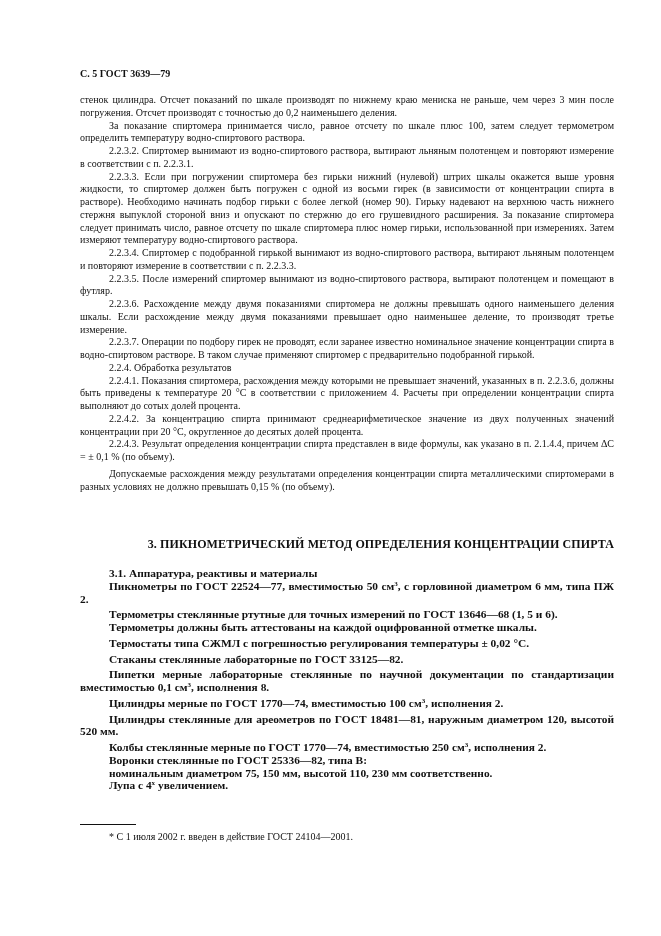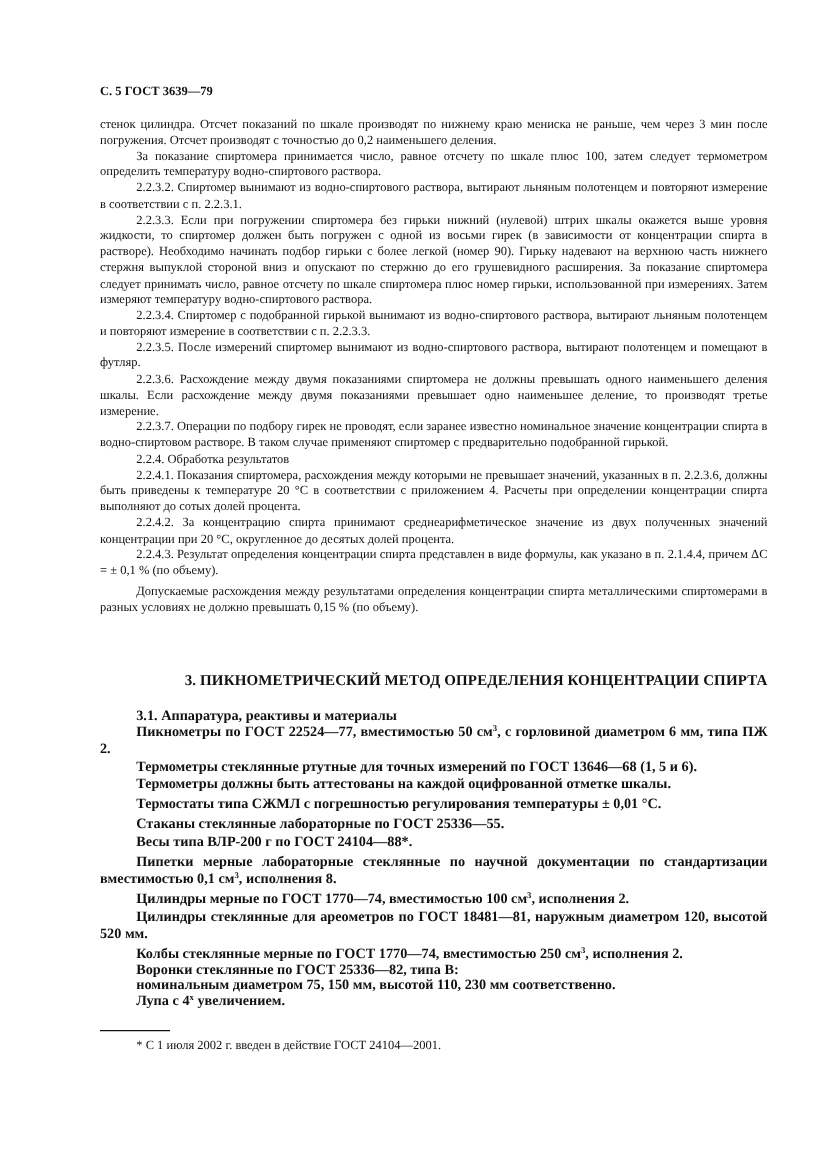--- a/index.html
+++ b/index.html
@@ -41,23 +41,22 @@
   <p class="ind gap">Допускаемые расхождения между результатами определения концентрации спирта металлическими спиртомерами в разных условиях не должно превышать 0,15 % (по объему).</p>
 </div>
 
 <div class="section-heading">3. ПИКНОМЕТРИЧЕСКИЙ МЕТОД ОПРЕДЕЛЕНИЯ КОНЦЕНТРАЦИИ СПИРТА</div>
 
 <div class="body-text-2">
   <p class="ind">3.1. Аппаратура, реактивы и материалы</p>
   <p class="ind"><span>Пикнометры по ГОСТ 22524—77, вместимостью 50 см</span><sup>3</sup><span>, с горловиной диаметром 6 мм, типа ПЖ 2.</span></p>
   <p class="ind gap"><span>Термометры стеклянные ртутные для точных измерений по ГОСТ 13646—68 (1, 5 и 6).</span></p>
   <p class="ind"><span>Термометры должны быть аттестованы на каждой оцифрованной отметке шкалы.</span></p>
-  <p class="ind gap"><span>Термостаты типа СЖМЛ с погрешностью регулирования температуры ± 0,01 °С.</span></p>
-  <p class="ind gap"><span>Стаканы стеклянные лабораторные по ГОСТ 25336—55.</span></p>
-  <p class="ind gap"><span>Весы типа ВЛР-200 г по ГОСТ 24104—88*.</span></p>
+  <p class="ind gap"><span>Термостаты типа СЖМЛ с погрешностью регулирования температуры ± 0,02 °С.</span></p>
+  <p class="ind gap"><span>Стаканы стеклянные лабораторные по ГОСТ 33125—82.</span></p>
   <p class="ind gap"><span>Пипетки мерные лабораторные стеклянные по научной документации по стандартизации вместимостью 0,1 см</span><sup>3</sup><span>, исполнения 8.</span></p>
   <p class="ind gap"><span>Цилиндры мерные по ГОСТ 1770—74, вместимостью 100 см</span><sup>3</sup><span>, исполнения 2.</span></p>
   <p class="ind gap"><span>Цилиндры стеклянные для ареометров по ГОСТ 18481—81, наружным диаметром 120, высотой 520 мм.</span></p>
   <p class="ind gap"><span>Колбы стеклянные мерные по ГОСТ 1770—74, вместимостью 250 см</span><sup>3</sup><span>, исполнения 2.</span></p>
   <p class="ind"><span>Воронки стеклянные по ГОСТ 25336—82, типа В:</span></p>
   <p class="ind"><span>номинальным диаметром 75, 150 мм, высотой 110, 230 мм соответственно.</span></p>
   <p class="ind"><span>Лупа с 4</span><sup>x</sup><span> увеличением.</span></p>
 </div>
 
 <div class="footnote-rule"></div>

